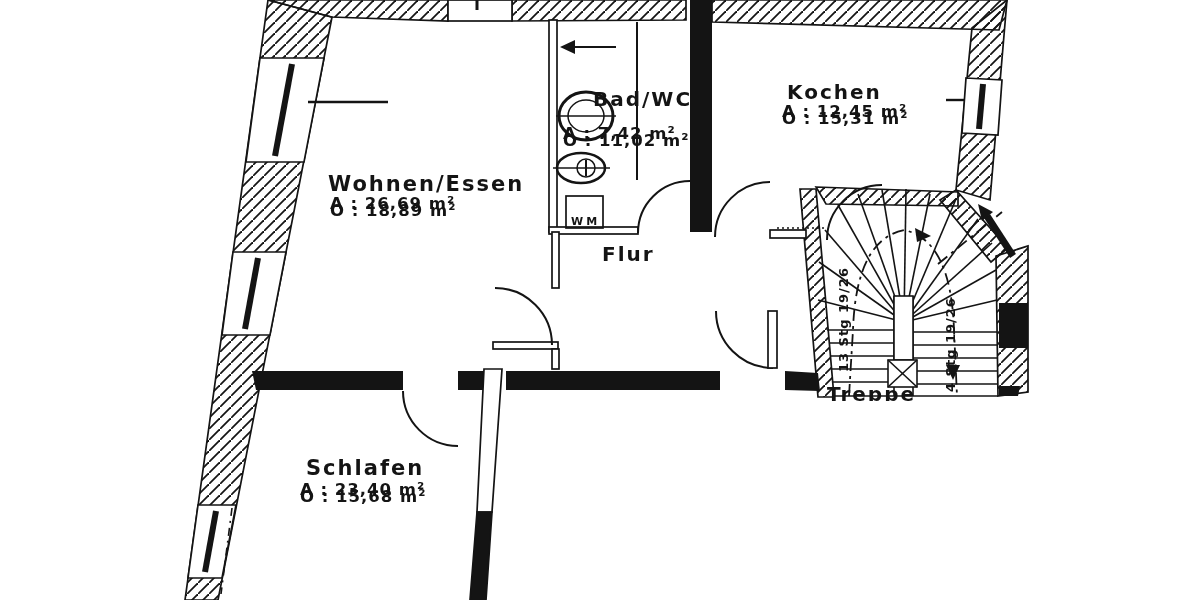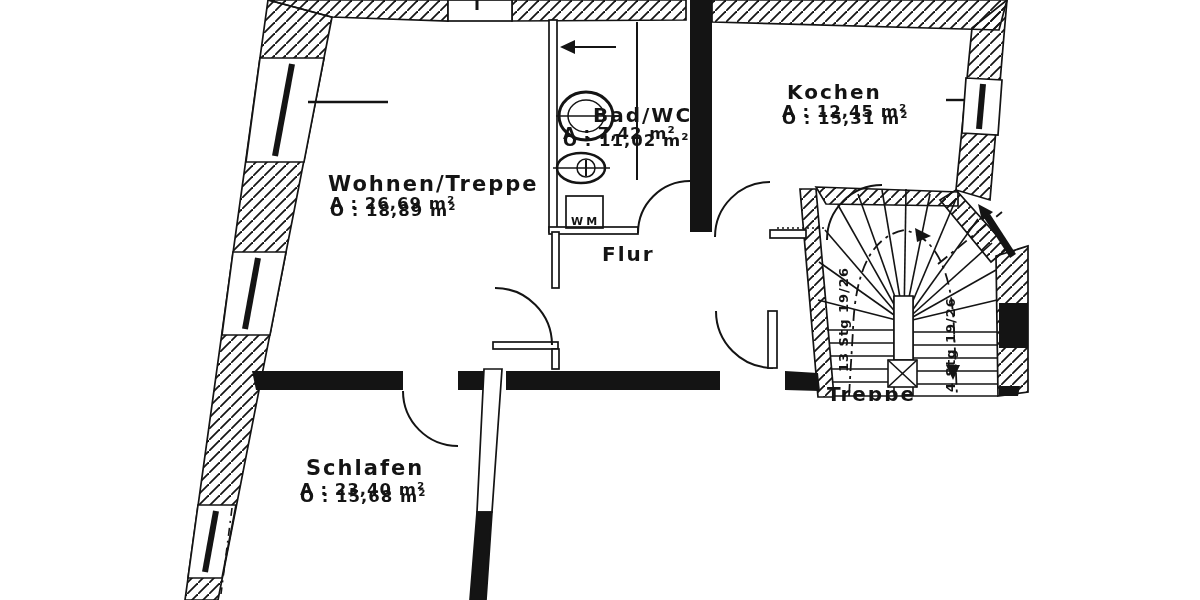--- a/index.html
+++ b/index.html
@@ -174,27 +174,27 @@
 
     <path d="M849,396 L853,330 Q856,240 904,230 Q951,240 954,330 L957,396" stroke-dasharray="12 5 3 5" stroke-width="1.8"></path>
     <polygon points="931,236 915,228 917,242" fill="#141414" stroke="none"></polygon>
     <polygon points="953,380 946,365 960,365" fill="#141414" stroke="none"></polygon>
     <path d="M938,264 L1002,212" stroke-dasharray="12 5 3 5" stroke-width="1.8"></path>
     <line x1="987" y1="216" x2="1013" y2="256" stroke-width="7"></line>
     <polygon points="978,204 993,212 982,221" fill="#141414" stroke="none"></polygon>
   </g>
 </svg>
 
-  <div class="lbl rname big" style="left:328px;top:172px">Wohnen/Treppe</div>
+  <div class="lbl rname big" style="left:328px;top:172px">Wohnen/Essen</div>
   <div class="lbl areas" style="left:330px;top:194px">
     <div class="area1">A : 26,69 m²</div>
     <div class="area2">O : 18,89 m²</div>
   </div>
 
-  <div class="lbl rname" style="left:593px;top:103px">Bad/WC</div>
+  <div class="lbl rname" style="left:593px;top:87px">Bad/WC</div>
   <div class="lbl areas" style="left:563px;top:124px">
     <div class="area1">A : 7,42 m²</div>
     <div class="area2">O : 11,02 m²</div>
   </div>
 
   <div class="lbl rname" style="left:787px;top:80px">Kochen</div>
   <div class="lbl areas" style="left:782px;top:102px">
     <div class="area1">A : 12,45 m²</div>
     <div class="area2">O : 15,31 m²</div>
   </div>

